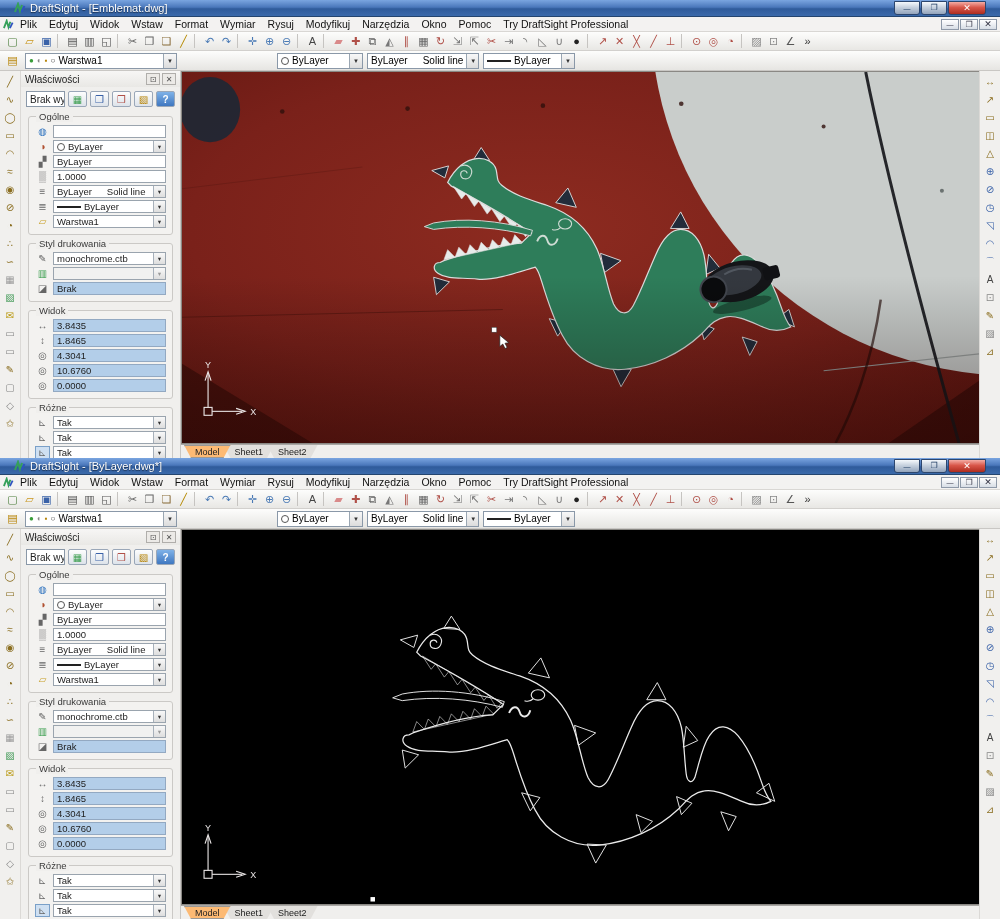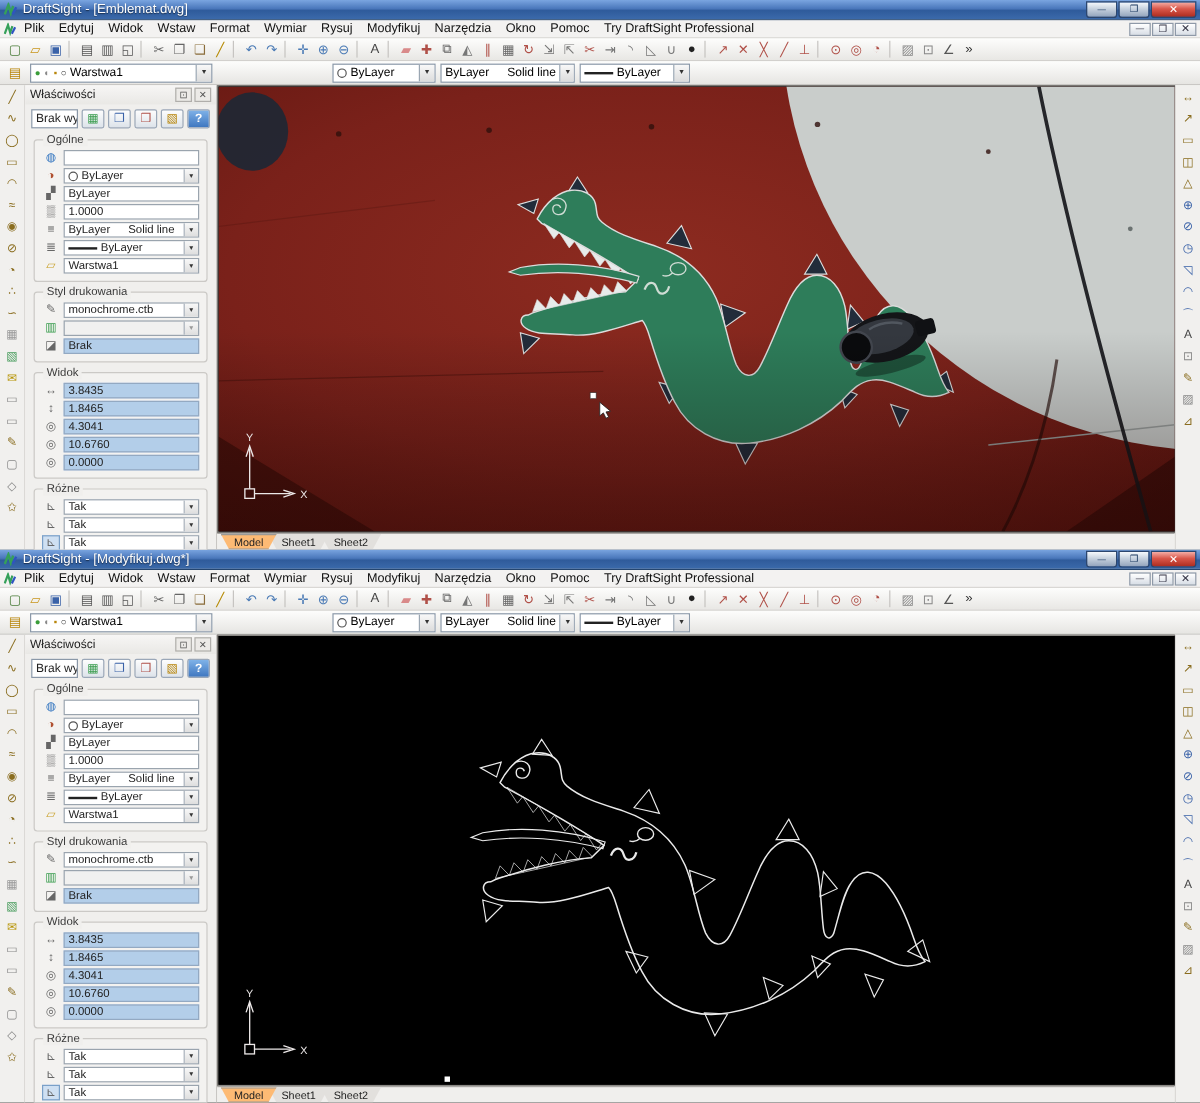--- a/index.html
+++ b/index.html
@@ -1,20 +1,20 @@
 <!DOCTYPE html>
 <html><head>
 <meta charset="utf-8">
 <style>
   *{box-sizing:border-box;margin:0;padding:0}
   body{font-family:"Liberation Sans","DejaVu Sans",sans-serif;background:#333}
   .stage{width:1000px;height:919px;position:relative;overflow:hidden;background:#000}
   .win{display:flex;flex-direction:column;overflow:hidden;background:#f0efed}
   
-  .tb{height:17px;flex:0 0 17px;background:linear-gradient(#7aa5e0,#4a77bb 45%,#2f5b9b 55%,#3b6aab);display:flex;align-items:center;color:#fff;font-size:11px;padding:0 3px;gap:4px;border-bottom:1px solid #24456f}
+  .tb{height:17px;flex:0 0 17px;background:linear-gradient(#7aa5e0,#4a77bb 45%,#2f5b9b 55%,#3b6aab);display:flex;align-items:center;color:#fff;font-size:11px;padding:0 14px;gap:4px;border-bottom:1px solid #24456f}
   .ttl{flex:1;white-space:nowrap;overflow:hidden;text-shadow:0 1px 1px rgba(0,0,0,.55)}
   .wbtns{display:flex;gap:1px;align-items:flex-start}
   .wb{width:26px;height:14px;border:1px solid #2c466e;border-radius:0 0 3px 3px;background:linear-gradient(#f6f9fc,#c6d1de 45%,#93a4bc);color:#16345c;font-size:8px;display:flex;align-items:center;justify-content:center;line-height:1}
   .wb.cls{background:linear-gradient(#f4ada5,#d9574a 45%,#ad2c1f);color:#fff;width:38px}
   .g-min::before{content:"—";font-size:7px}
   .g-res::before{content:"❐";font-size:8px}
   .g-cls::before{content:"✕";font-size:9px}
   
   .mb{height:15px;flex:0 0 15px;background:#f3f2f1;border-bottom:1px solid #d9d7d4;display:flex;align-items:center;font-size:10.5px;color:#111;padding:0 3px;white-space:nowrap}
   .mitem{padding:0 6px;cursor:default}
@@ -472,21 +472,21 @@
         </div>
   </div>
 </div>
 
 <div class="win" style="height:461px">
   <div class="tb">
     <svg width="12" height="12" viewBox="0 0 12 12">
       <path d="M1,10 L4,2 L6,9 L8,3" stroke="#35a05a" stroke-width="2" fill="none"></path>
       <path d="M7.5,10 L10.5,4" stroke="#2f55c0" stroke-width="2" fill="none"></path>
     </svg>
-    <span class="ttl">DraftSight - [Modyfikuj.dwg*]</span>
+    <span class="ttl">DraftSight - [ByLayer.dwg*]</span>
     <span class="wbtns">
       <span class="wb g-min"></span>
       <span class="wb g-res"></span>
       <span class="wb cls g-cls"></span>
     </span>
   </div>
   <div class="mb">
     <svg width="11" height="11" viewBox="0 0 12 12">
       <path d="M1,10 L4,2 L6,9 L8,3" stroke="#35a05a" stroke-width="2" fill="none"></path>
       <path d="M7.5,10 L10.5,4" stroke="#2f55c0" stroke-width="2" fill="none"></path>

